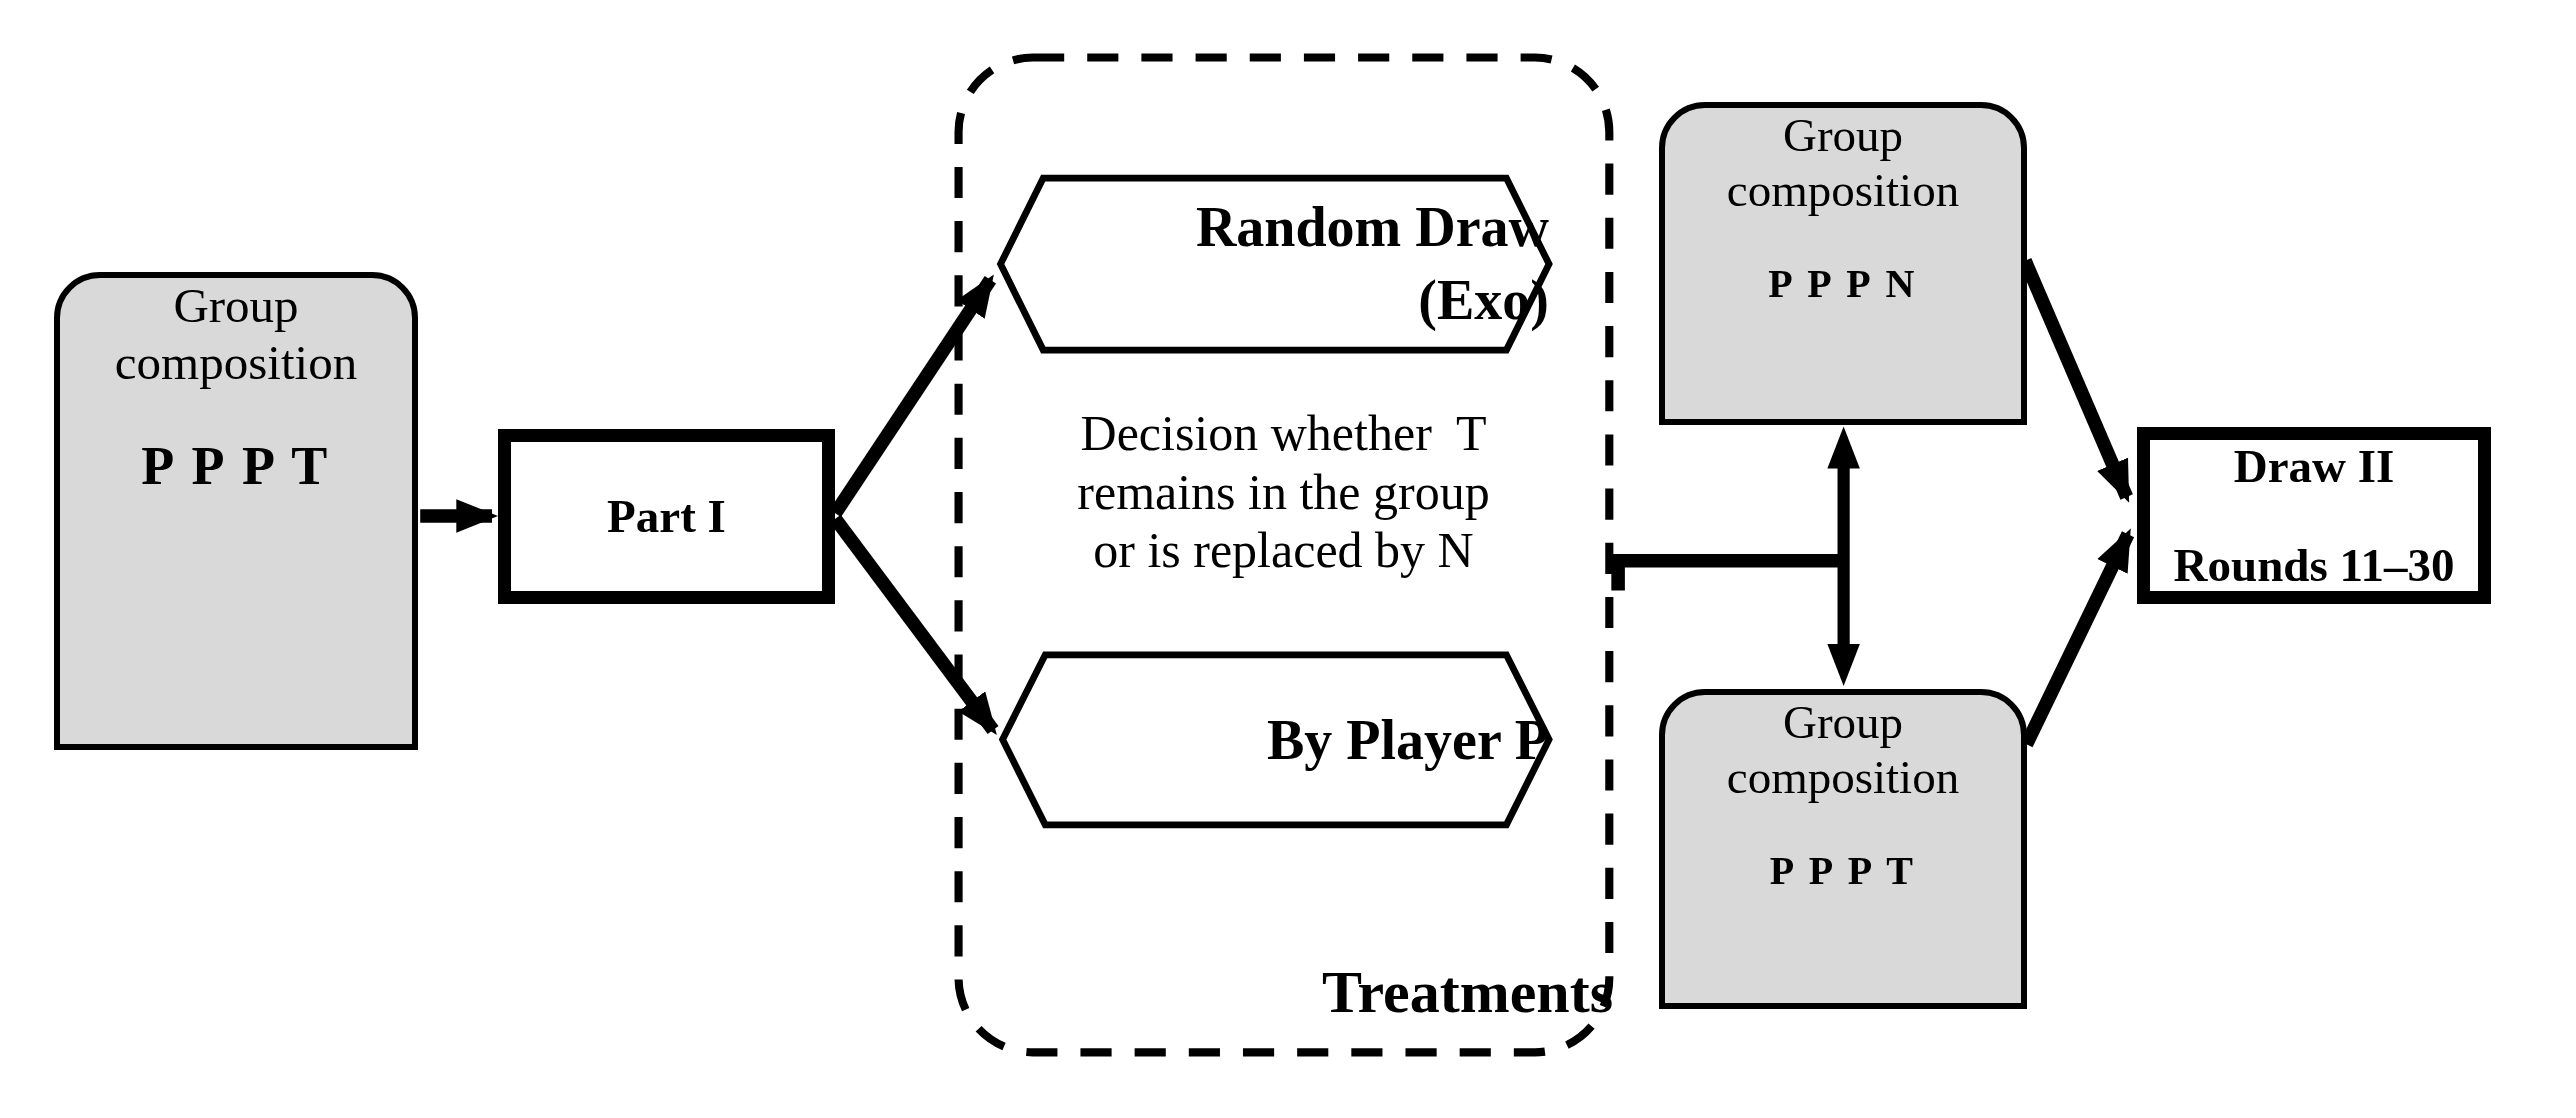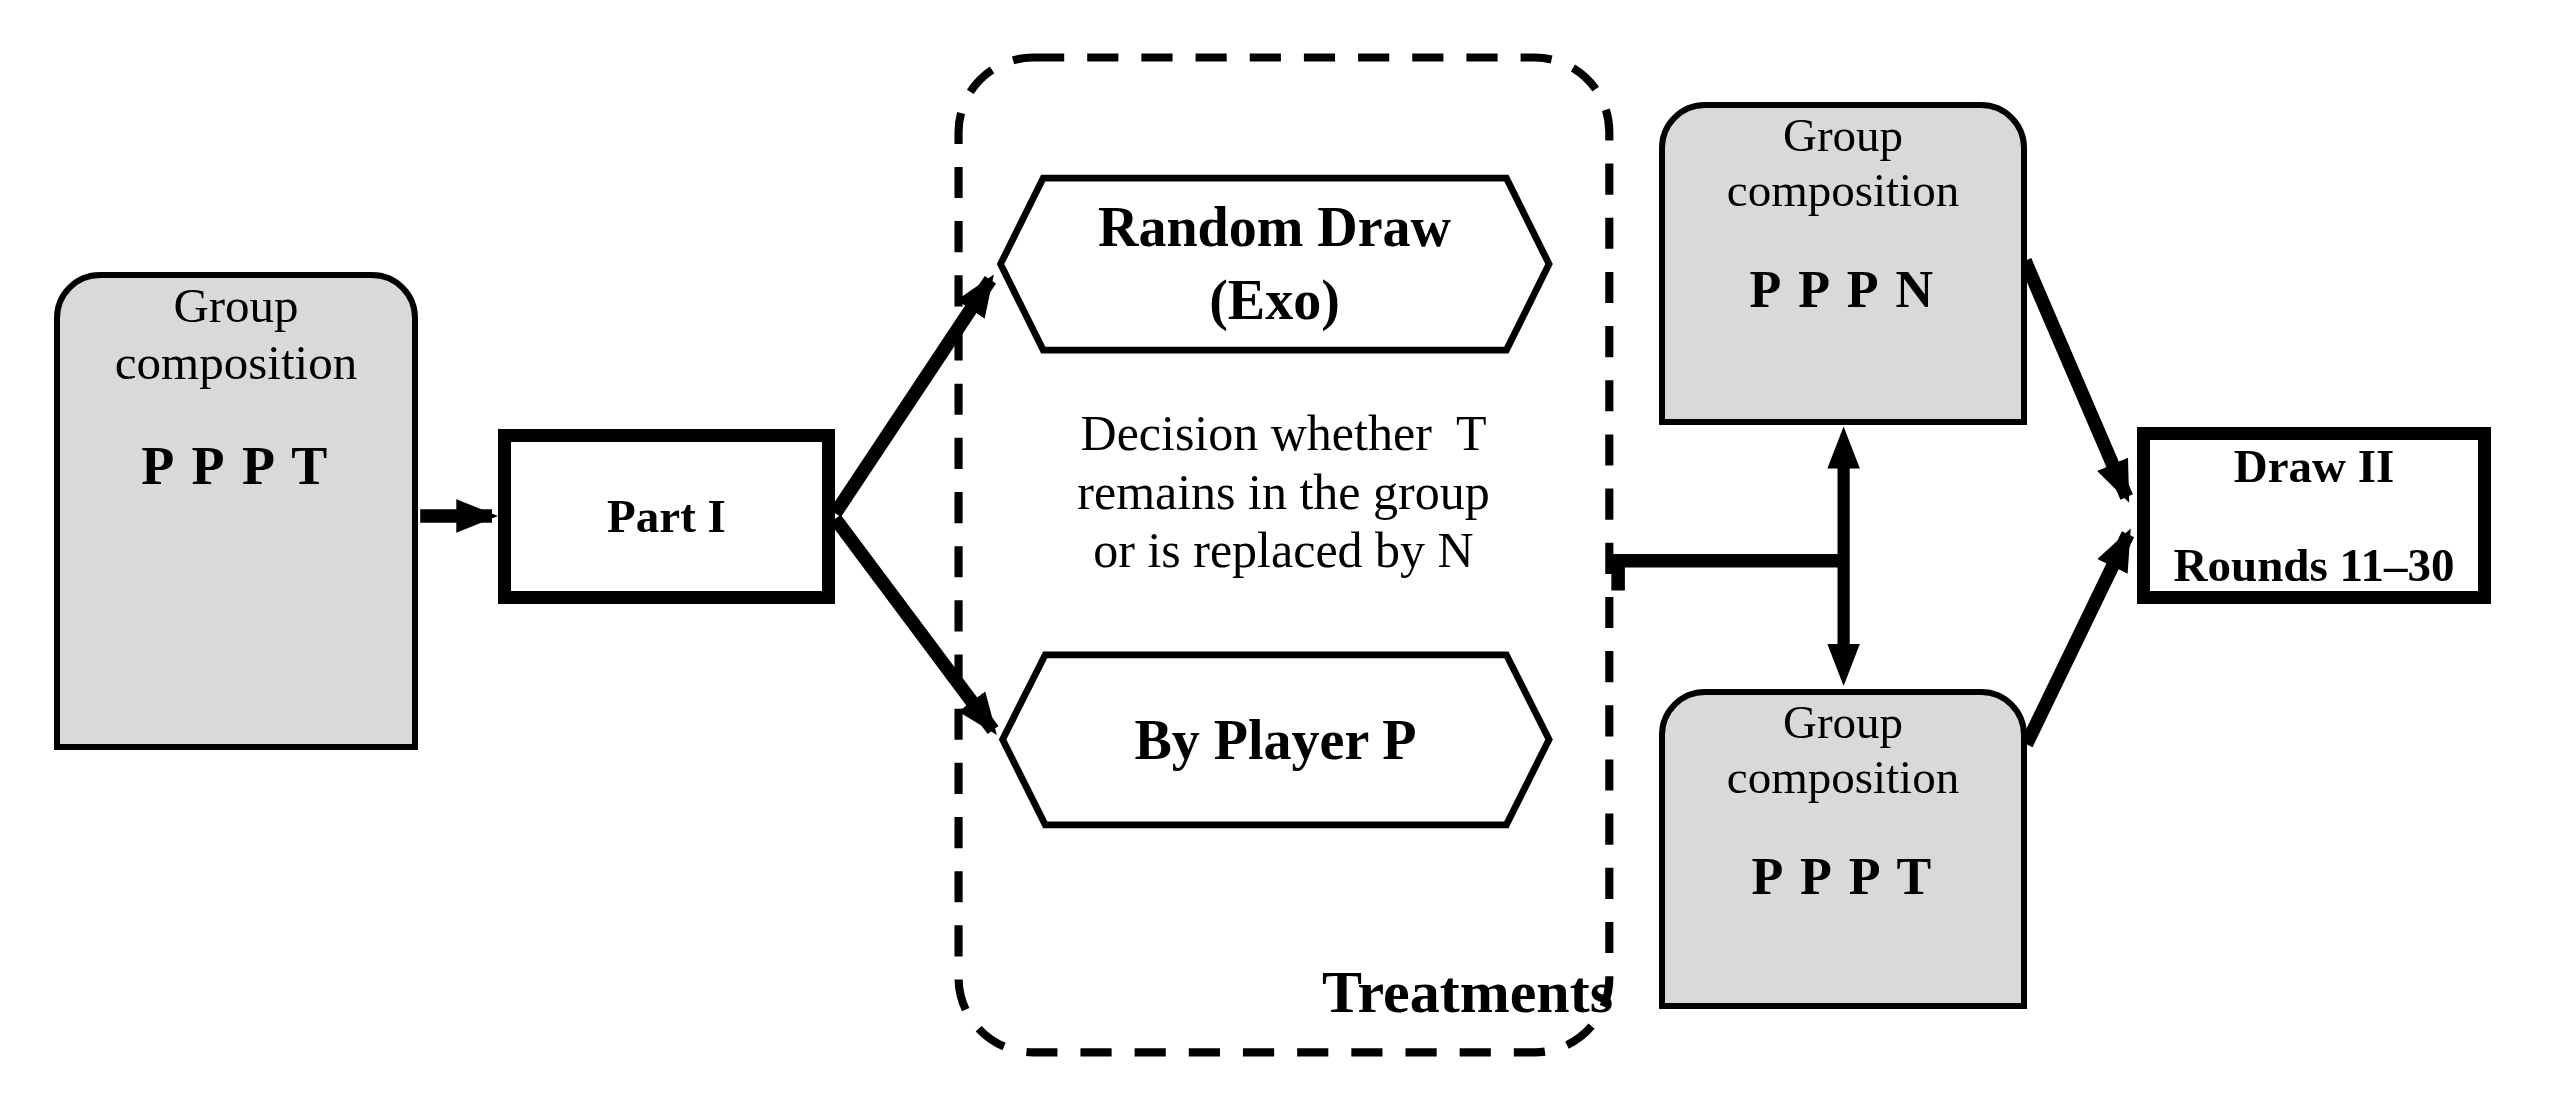--- a/index.html
+++ b/index.html
@@ -31,41 +31,41 @@
     text-align:center;
   }
   .gbox .bodyline{font-size:49px;line-height:1.16;}
   .gbox.small .bodyline{font-size:47px;}
   .gbox .letters{
     font-weight:bold;
     font-size:54px;
     letter-spacing:3.4px;
     margin-top:43px;
   }
-  .gbox.small .letters{font-size:52px;}
+  .gbox.small .letters{font-size:40px;}
   .pbox{
     position:absolute;
     box-sizing:border-box;
     background:#ffffff;
     border:13.5px solid var(--stroke,#000);
     display:flex;
     flex-direction:column;
     align-items:center;
     justify-content:center;
     text-align:center;
     font-weight:bold;
     font-size:47px;
     line-height:1.28;
     gap:38px;
   }
   .hexlabel{
     position:absolute;
     display:flex;
     flex-direction:column;
-    align-items:center;
+    align-items:flex-end;
     justify-content:center;
     text-align:center;
     font-weight:bold;
     font-size:56px;
     line-height:1.3;
   }
   .decision{
     position:absolute;
     left:954px;
     top:404px;

